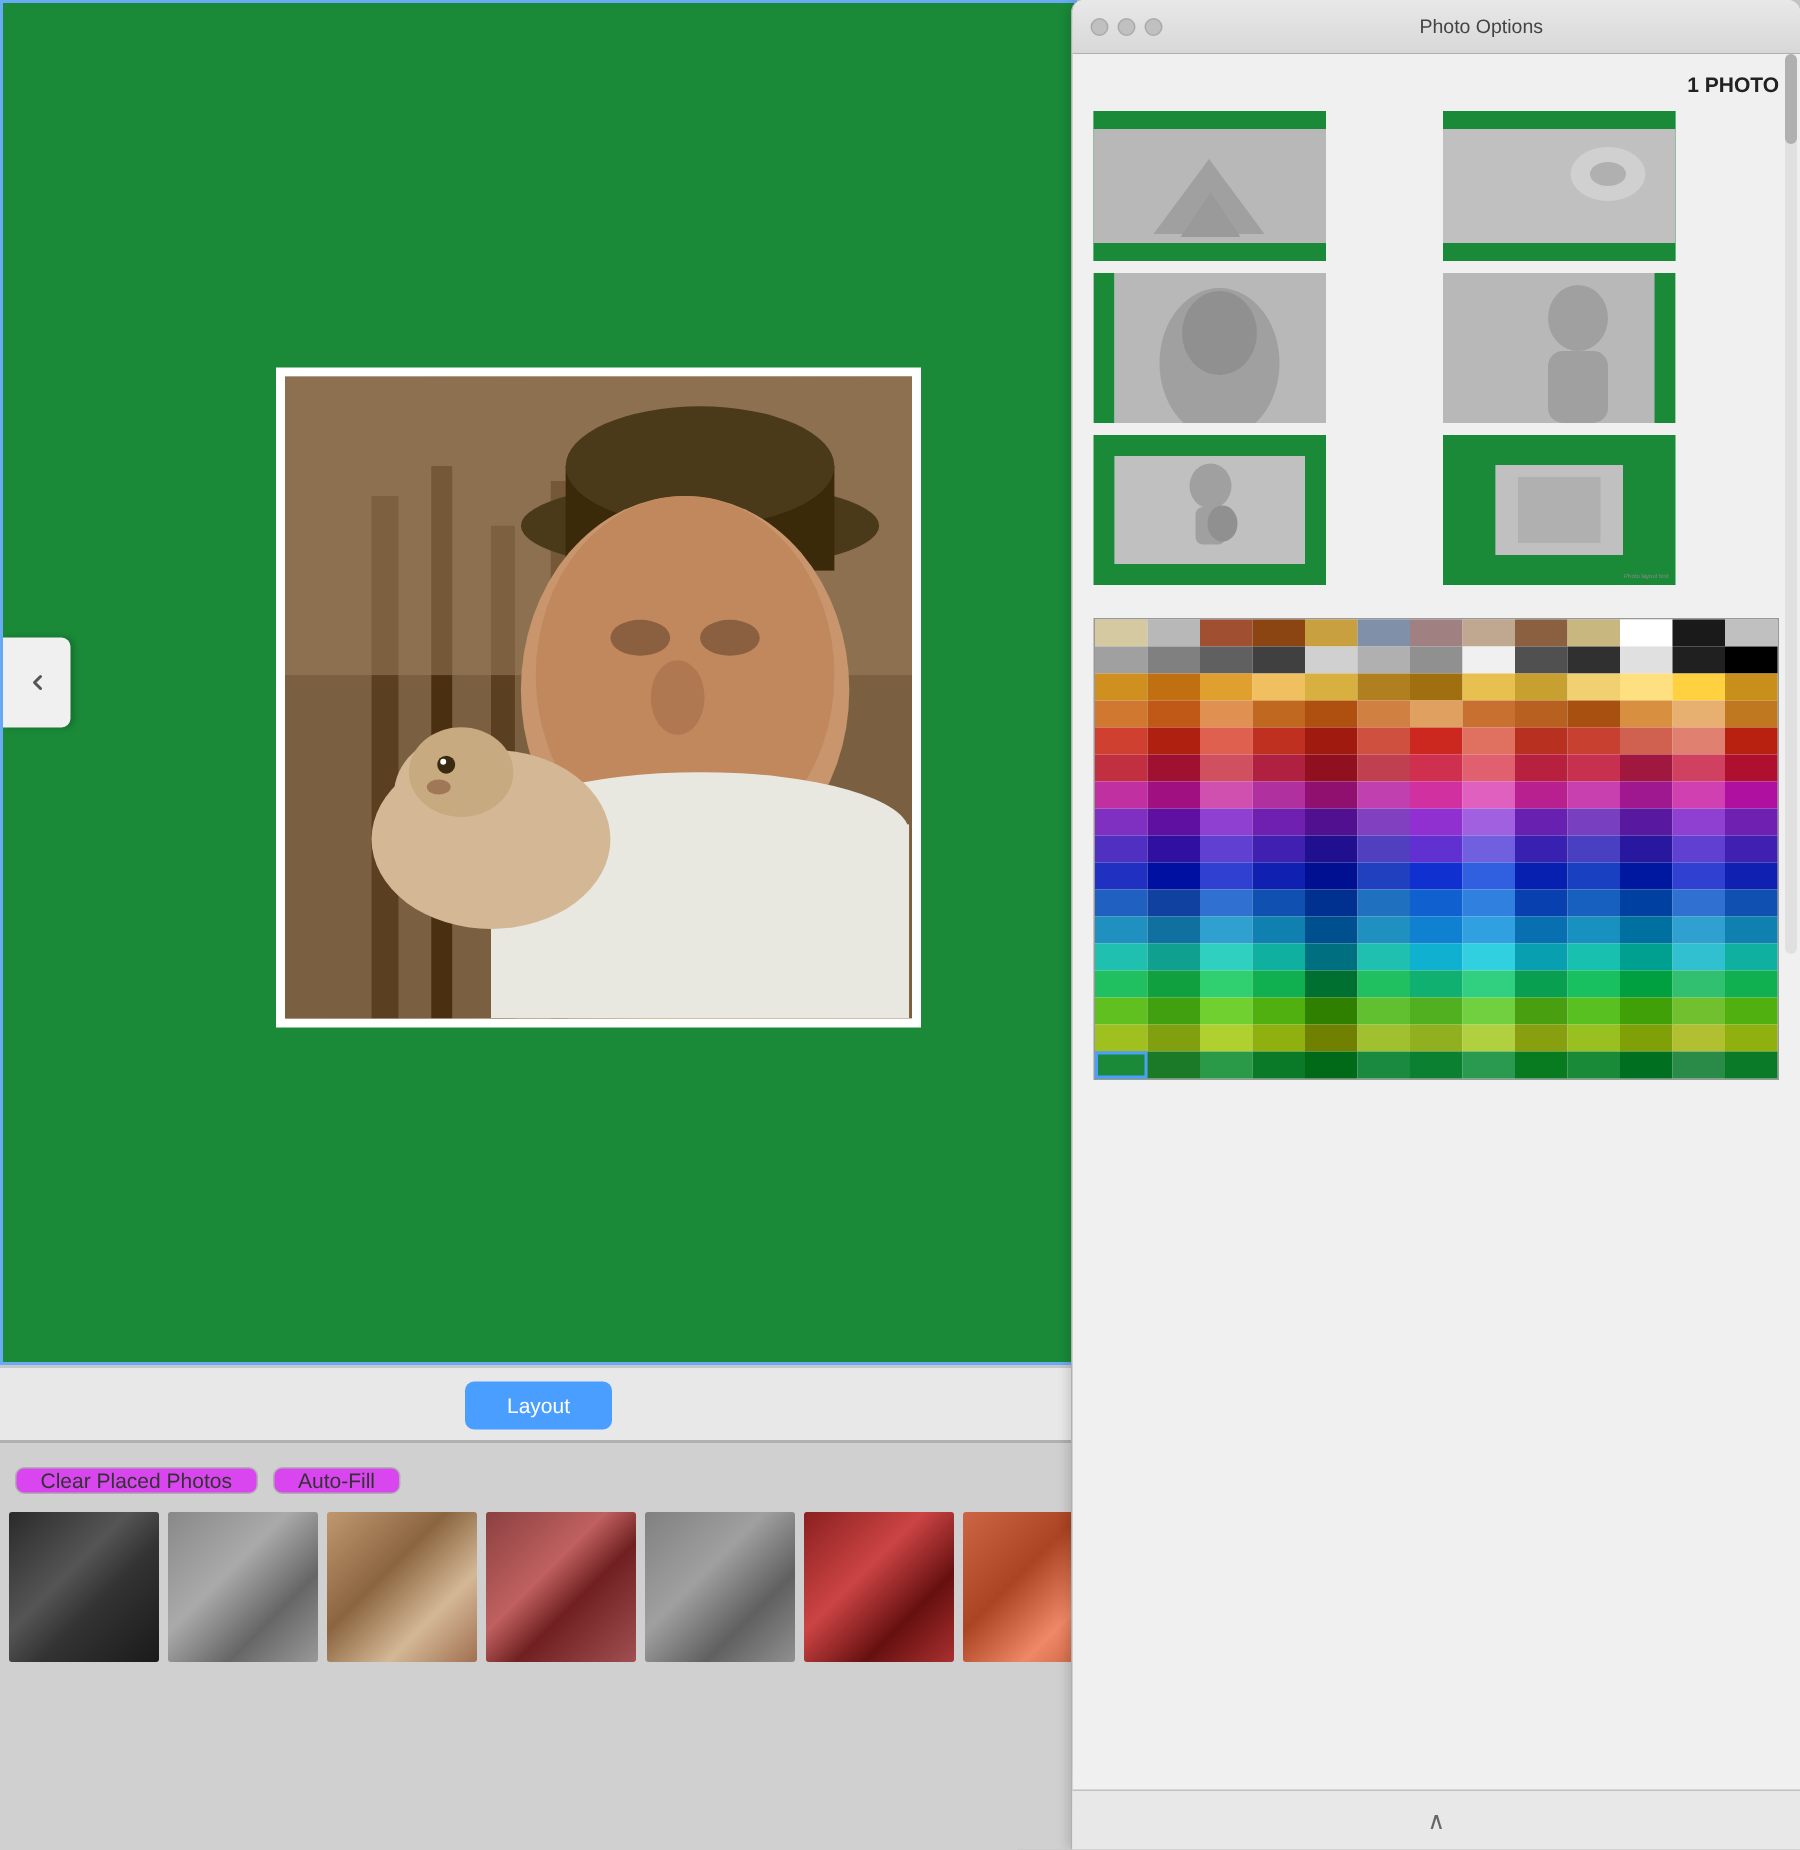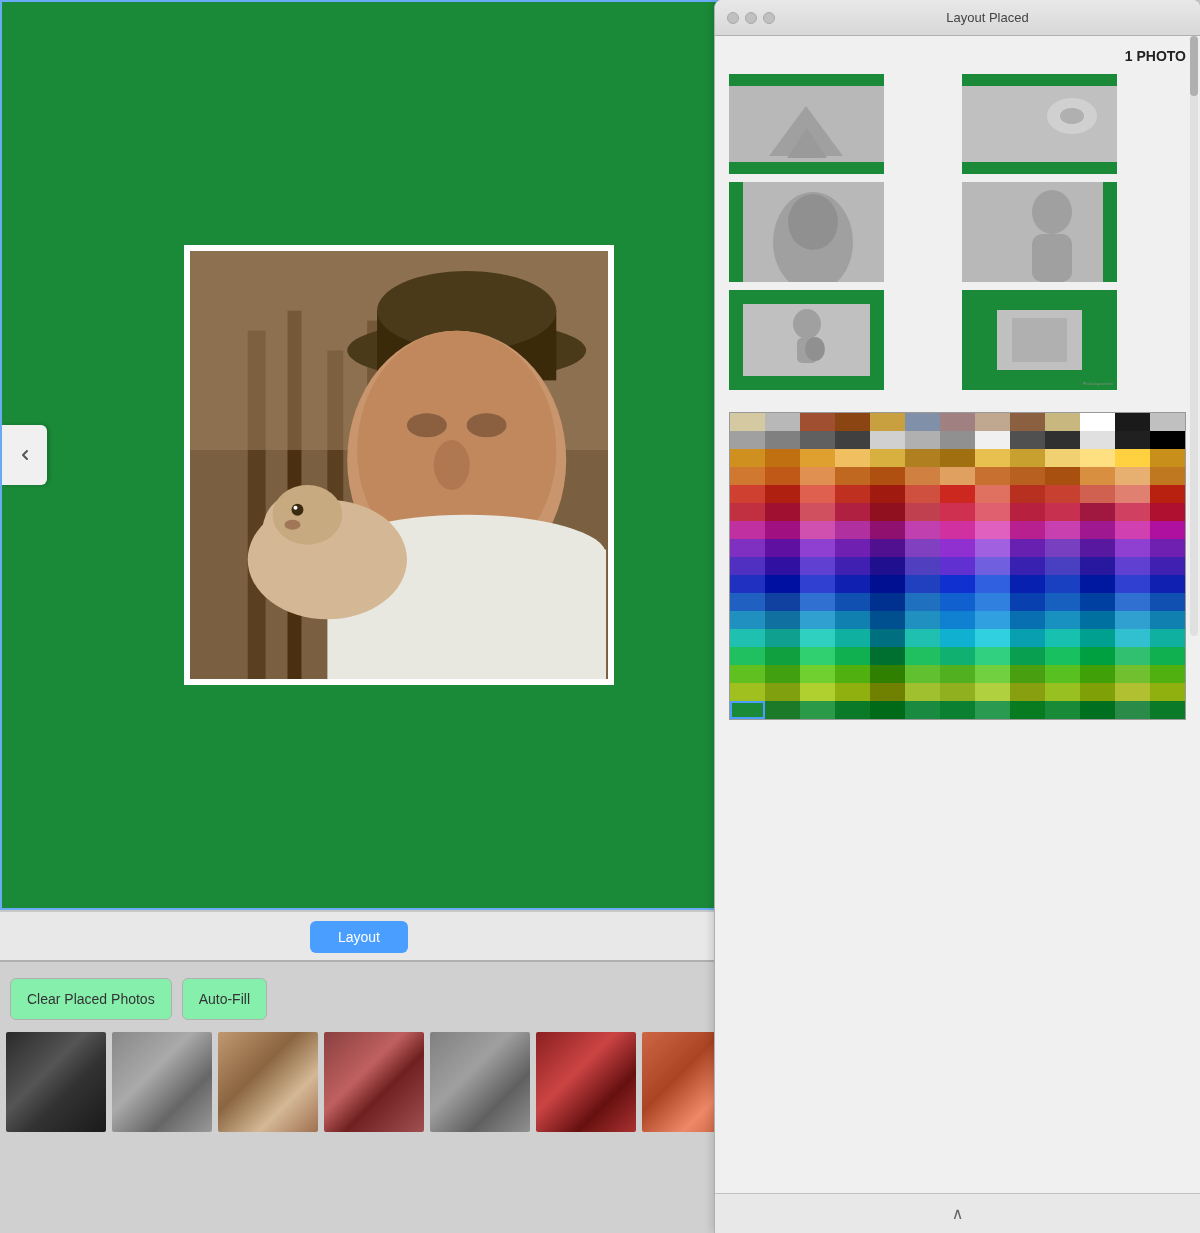--- a/index.html
+++ b/index.html
@@ -106,24 +106,24 @@
       background: #d0d0d0;
     }
 
     .bottom-buttons {
       display: flex;
       gap: 10px;
       padding: 16px 10px 12px 10px;
     }
 
     .bottom-btn {
-      background: #86efac;
+      background: #d946ef;
       border: 1px solid #b0b0b0;
       border-radius: 6px;
-      padding: 12px 16px;
+      padding: 0 16px;
       font-size: 14px;
       cursor: pointer;
       color: #333;
     }
 
     .photo-strip {
       display: flex;
       gap: 6px;
       padding: 0 6px;
       overflow: hidden;
@@ -386,21 +386,21 @@
 </div>
 
 <div class="layout-panel">
 
   <div class="panel-titlebar">
     <div class="traffic-lights">
       <div class="traffic-light"></div>
       <div class="traffic-light"></div>
       <div class="traffic-light"></div>
     </div>
-    <span class="panel-title">Layout Placed</span>
+    <span class="panel-title">Photo Options</span>
   </div>
 
   <div class="layout-section">
     <div class="section-title">1 PHOTO</div>
 
     <div class="layout-grid">
 
       <div class="layout-complex lo-1">
         <div class="t"></div>
         <div class="m" style="background:#bdbdbd; position:absolute; top:12px; left:0; right:0; height:76px;">

